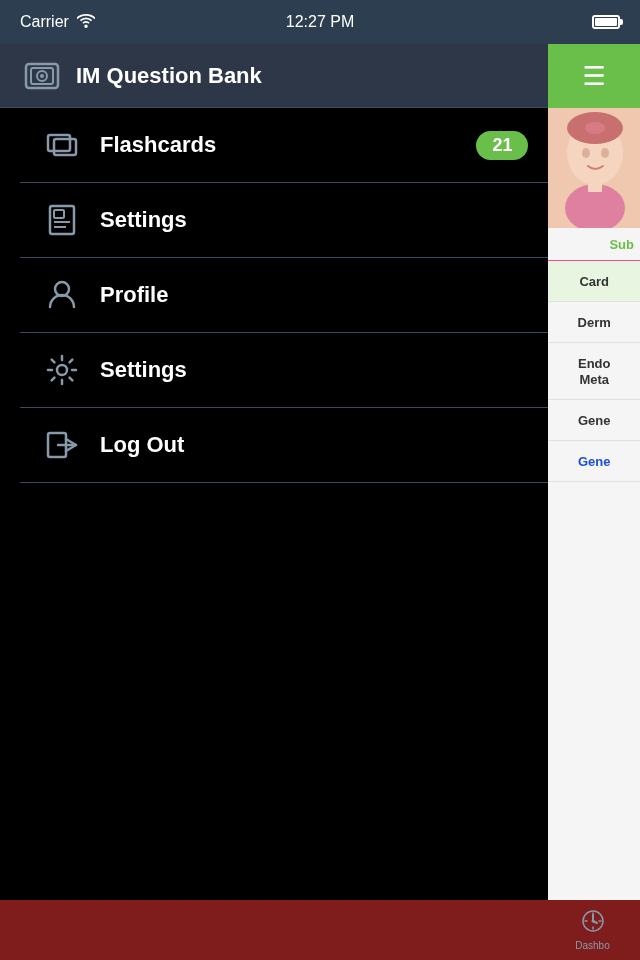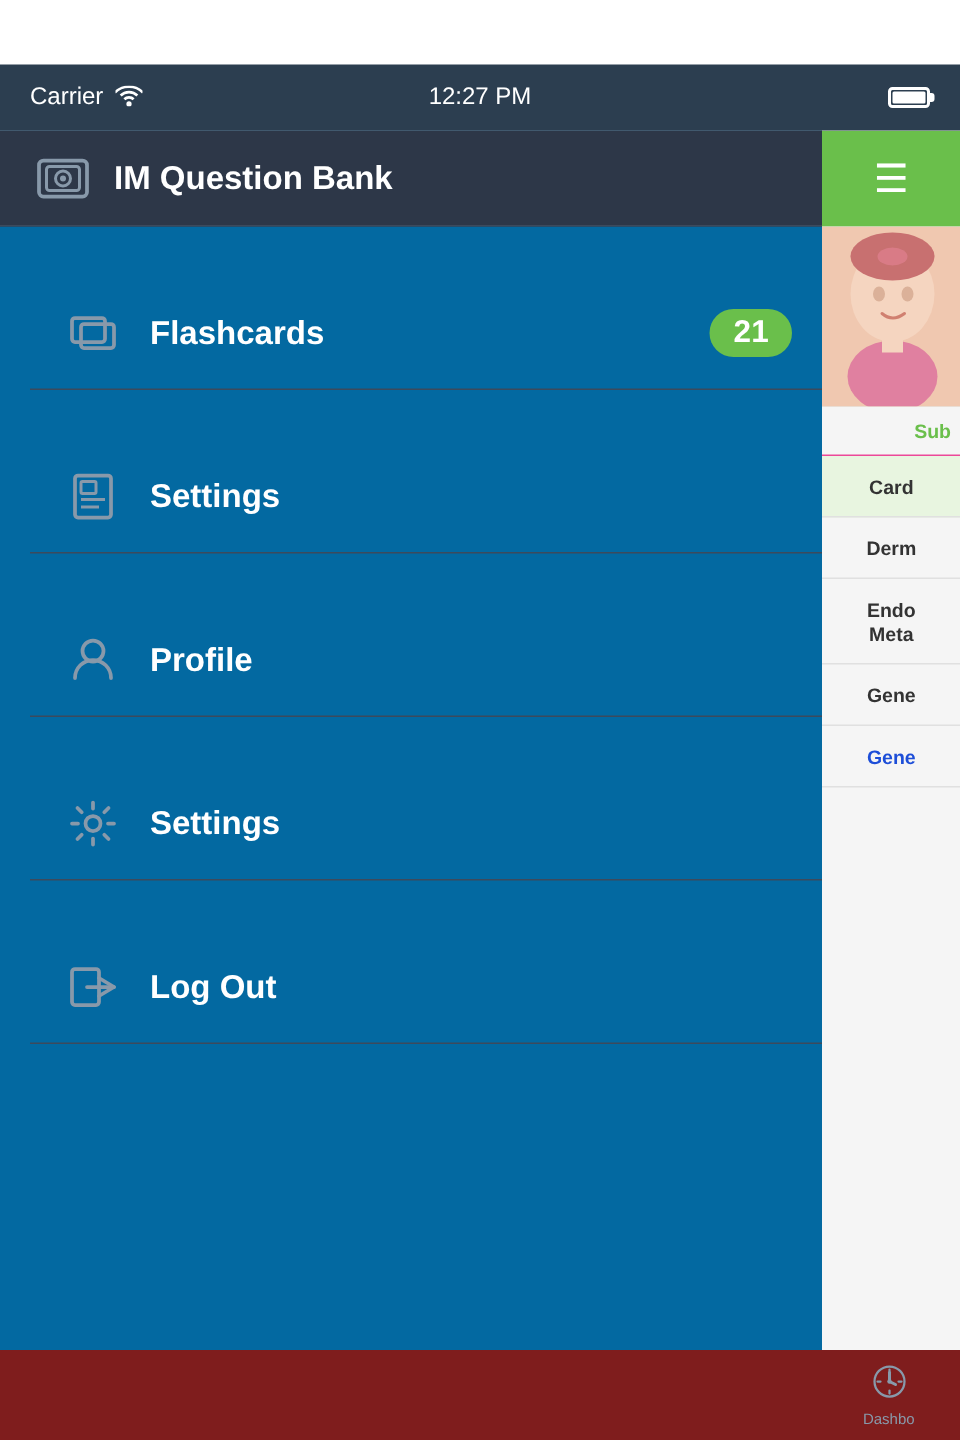--- a/index.html
+++ b/index.html
@@ -17,21 +17,20 @@
     .status-bar {
       width: 640px;
       height: 44px;
       background: #2c3e50;
       display: flex;
       align-items: center;
       justify-content: space-between;
       padding: 0 20px;
       position: relative;
       z-index: 100;
-      margin-top: 43px;
     }
     .status-bar-left {
       display: flex;
       align-items: center;
       gap: 8px;
       color: white;
       font-size: 16px;
       font-weight: 500;
     }
     .status-bar-center {
@@ -83,25 +82,24 @@
     .main-layout {
       display: flex;
       width: 640px;
       height: 916px; 
     }
 
     
     .sidebar {
       width: 569px;
       height: 100%;
-      background: #0369a1;
+      background: #000000;
       display: flex;
       flex-direction: column;
       z-index: 50;
-      gap: 34px;
     }
 
     
     .app-header {
       height: 64px;
       background: #2d3748;
       display: flex;
       align-items: center;
       padding: 0 20px;
       border-bottom: 1px solid #3d4a5c;
@@ -147,21 +145,21 @@
     }
     .nav-label {
       color: white;
       font-size: 22px;
       font-weight: 700;
       flex: 1;
     }
     .badge {
       background: #6abf4b;
       color: white;
-      font-size: 21px;
+      font-size: 18px;
       font-weight: 700;
       padding: 4px 16px;
       border-radius: 20px;
       min-width: 40px;
       text-align: center;
     }
 
     
     .right-panel {
       width: 95px;

